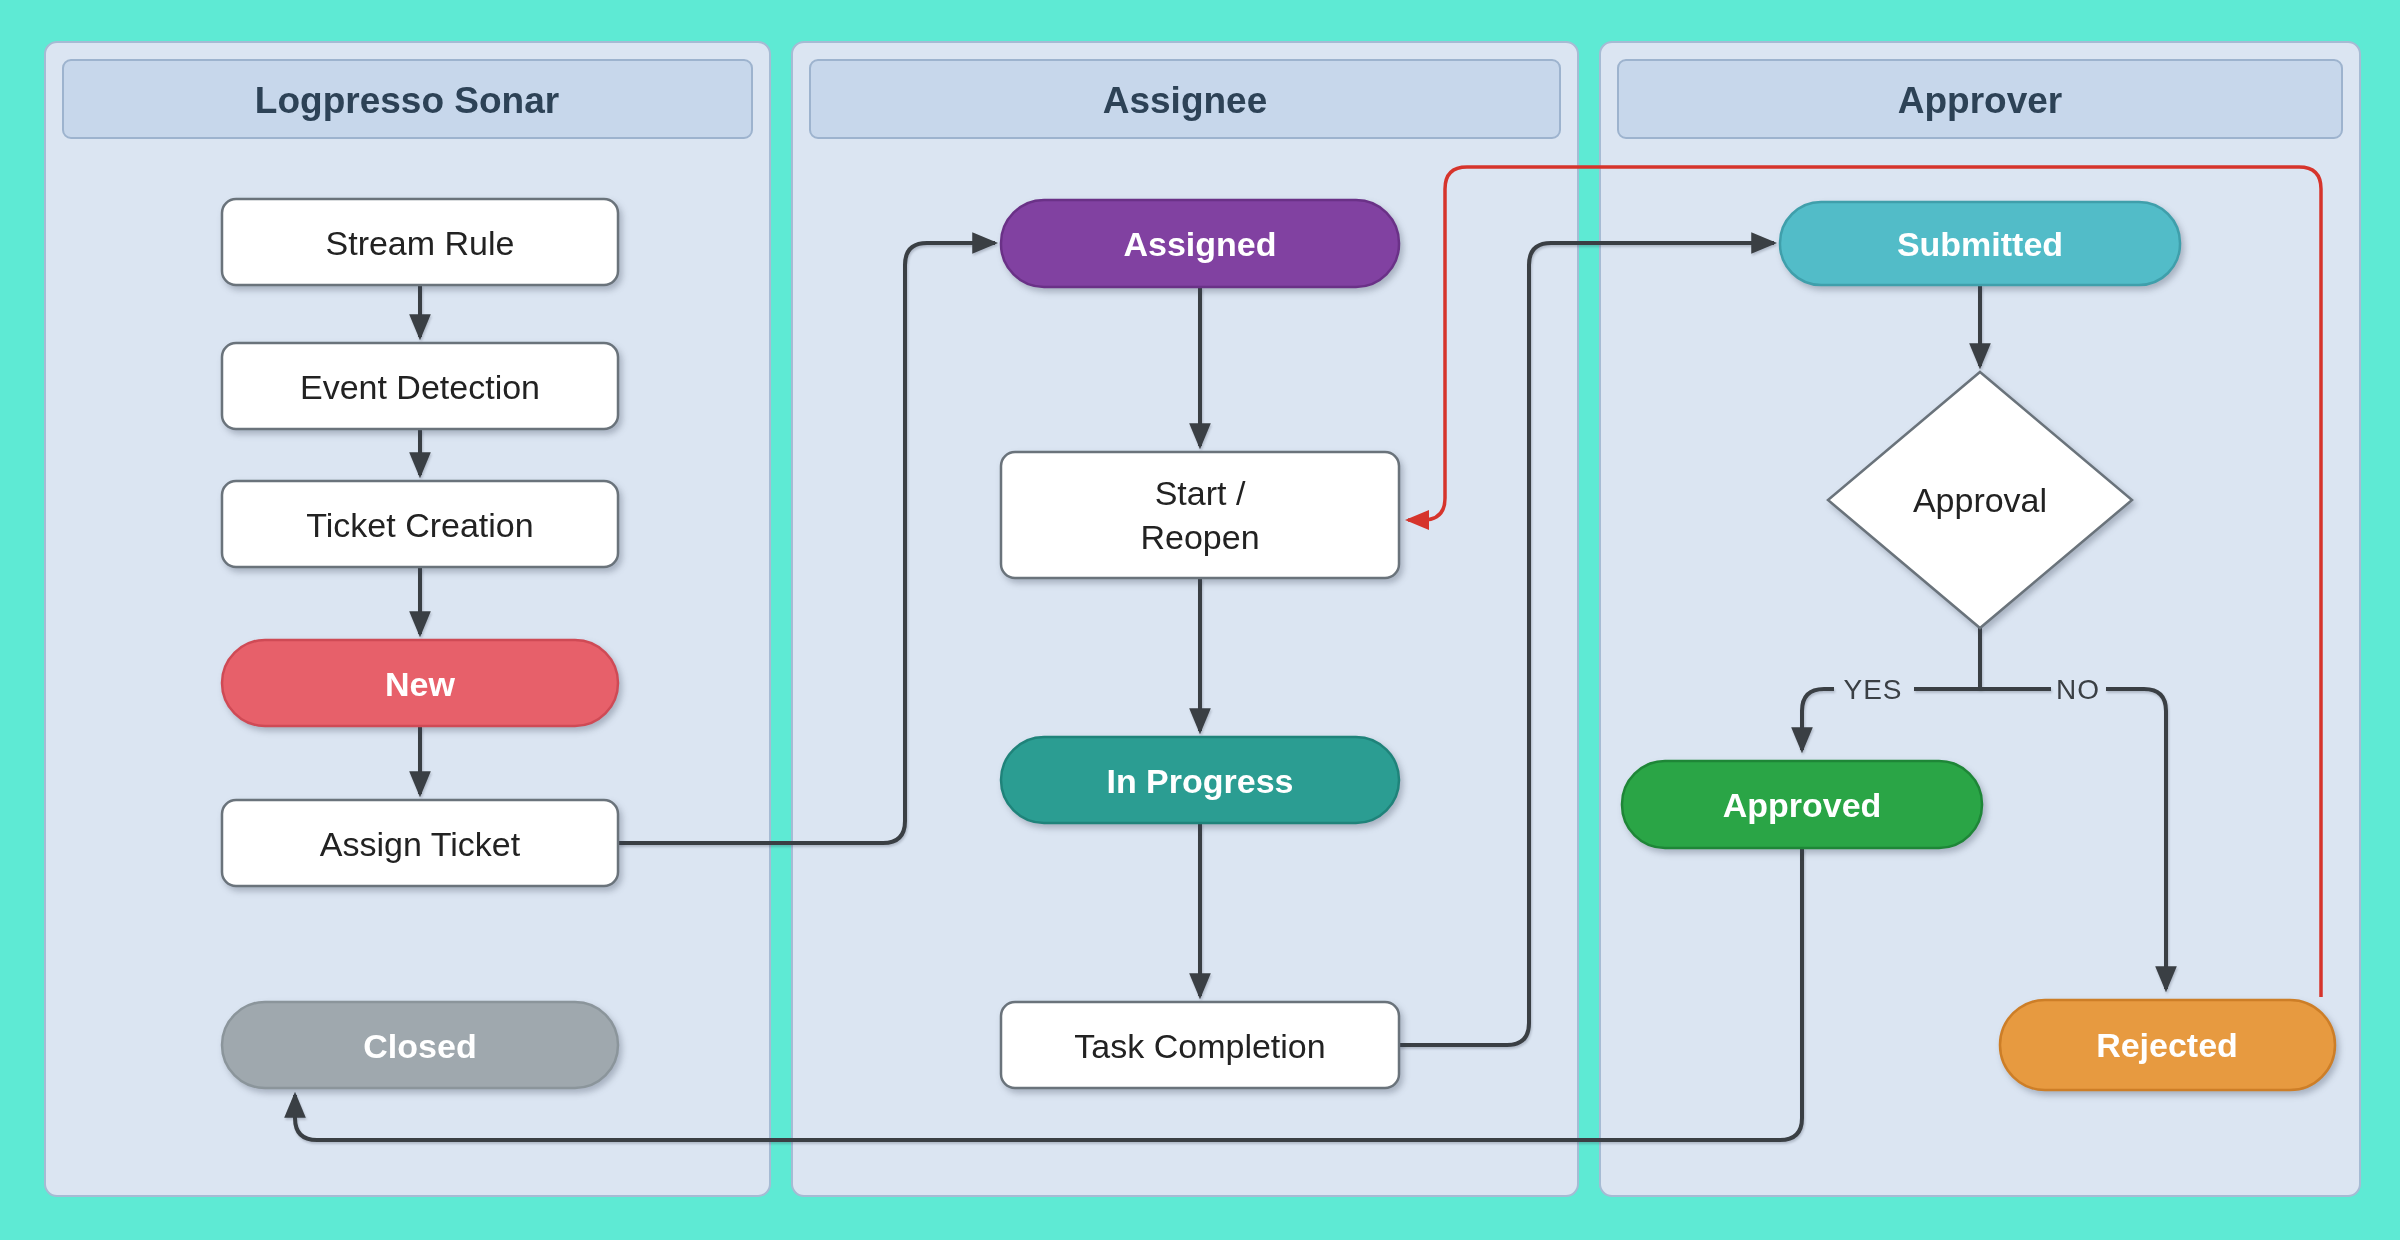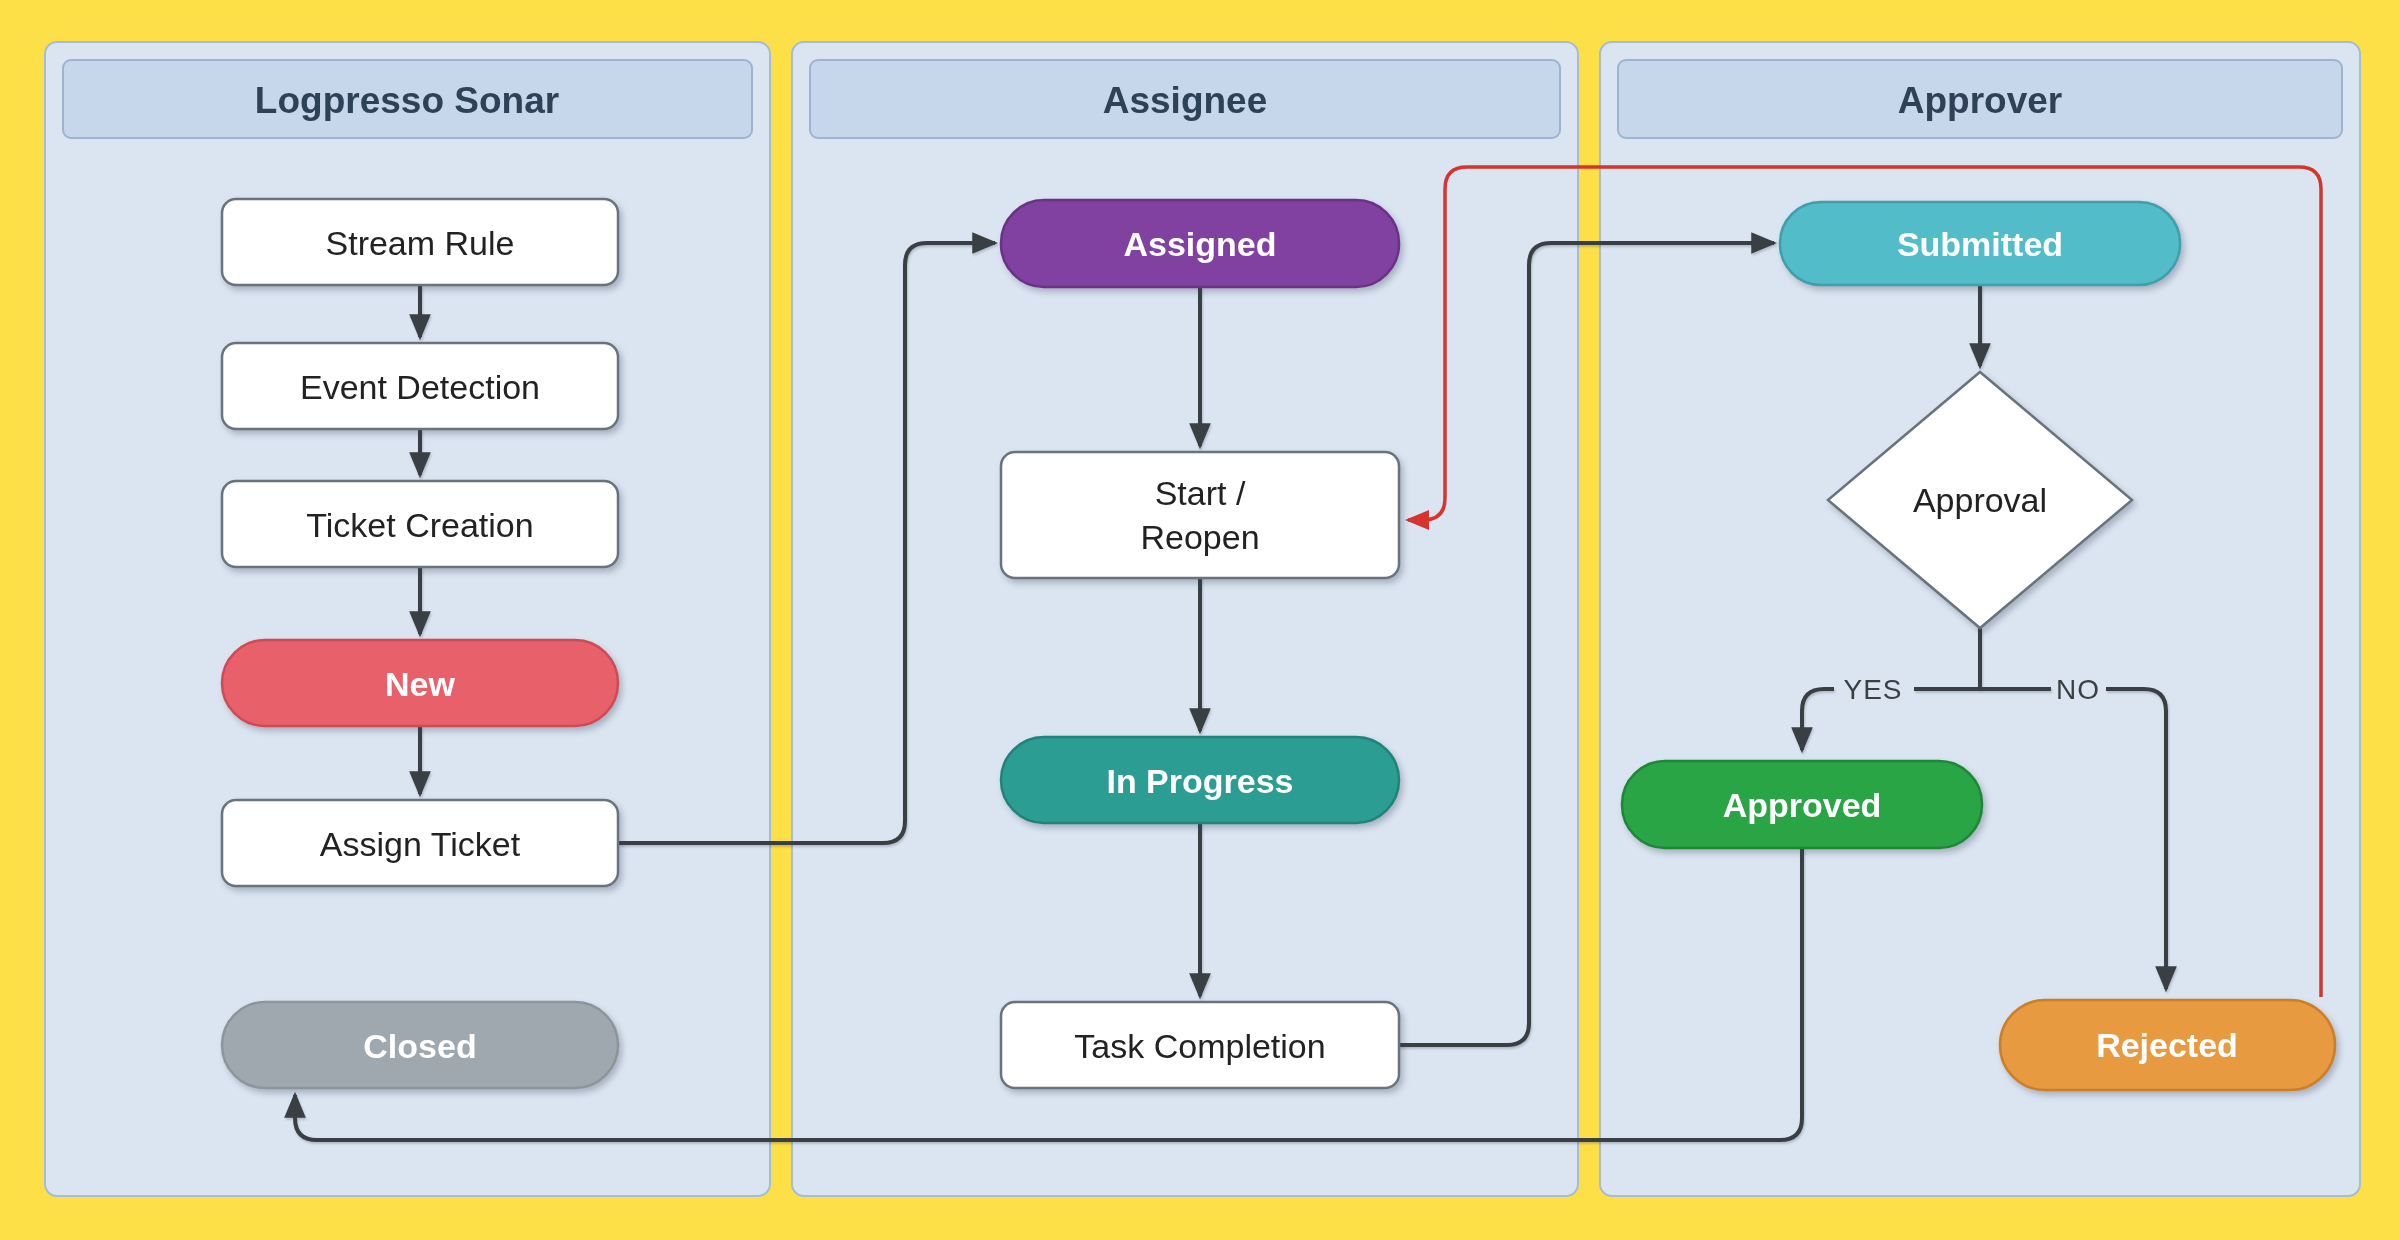--- a/index.html
+++ b/index.html
@@ -5,21 +5,21 @@
   html, body {
     margin: 0;
     padding: 0;
     background: #f2f6fa;
     font-family: "Liberation Sans", sans-serif;
   }
   .stage {
     width: 2400px;
     height: 1240px;
     position: relative;
-    background: #fde047;
+    background: #5eead4;
     overflow: hidden;
   }
   svg { display: block; }
 
   .lane {
     stroke: #a6bbd4;
     stroke-width: 2;
   }
   .lane-header {
     stroke: #9db3ce;

